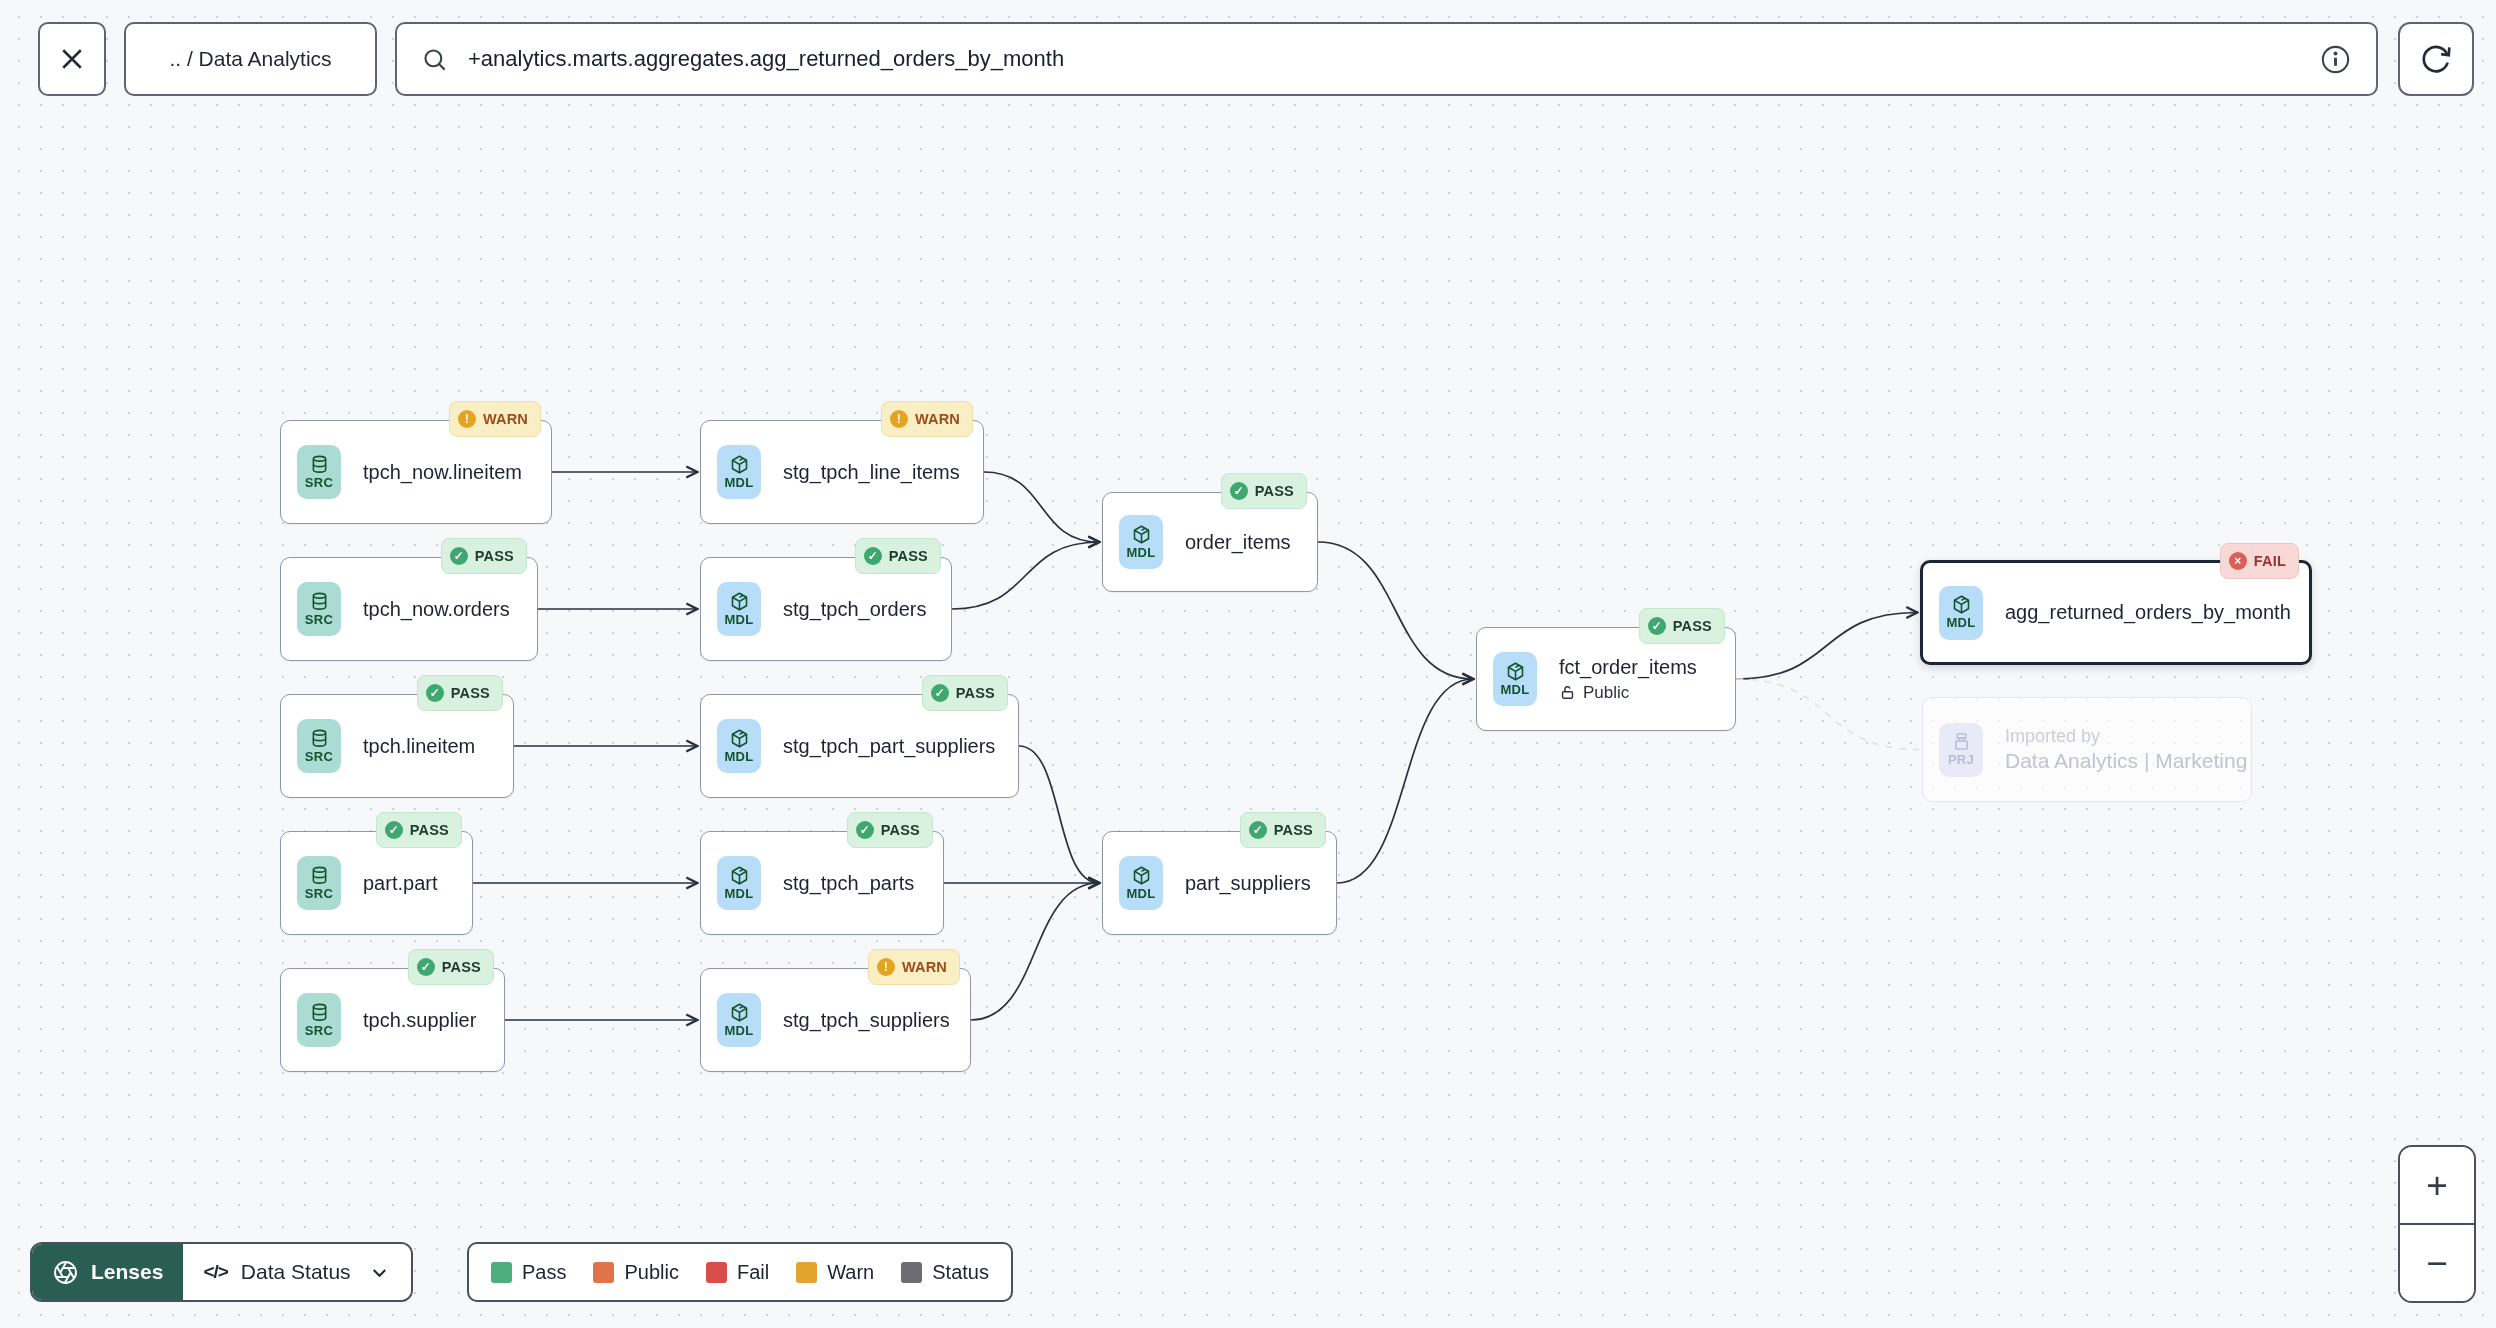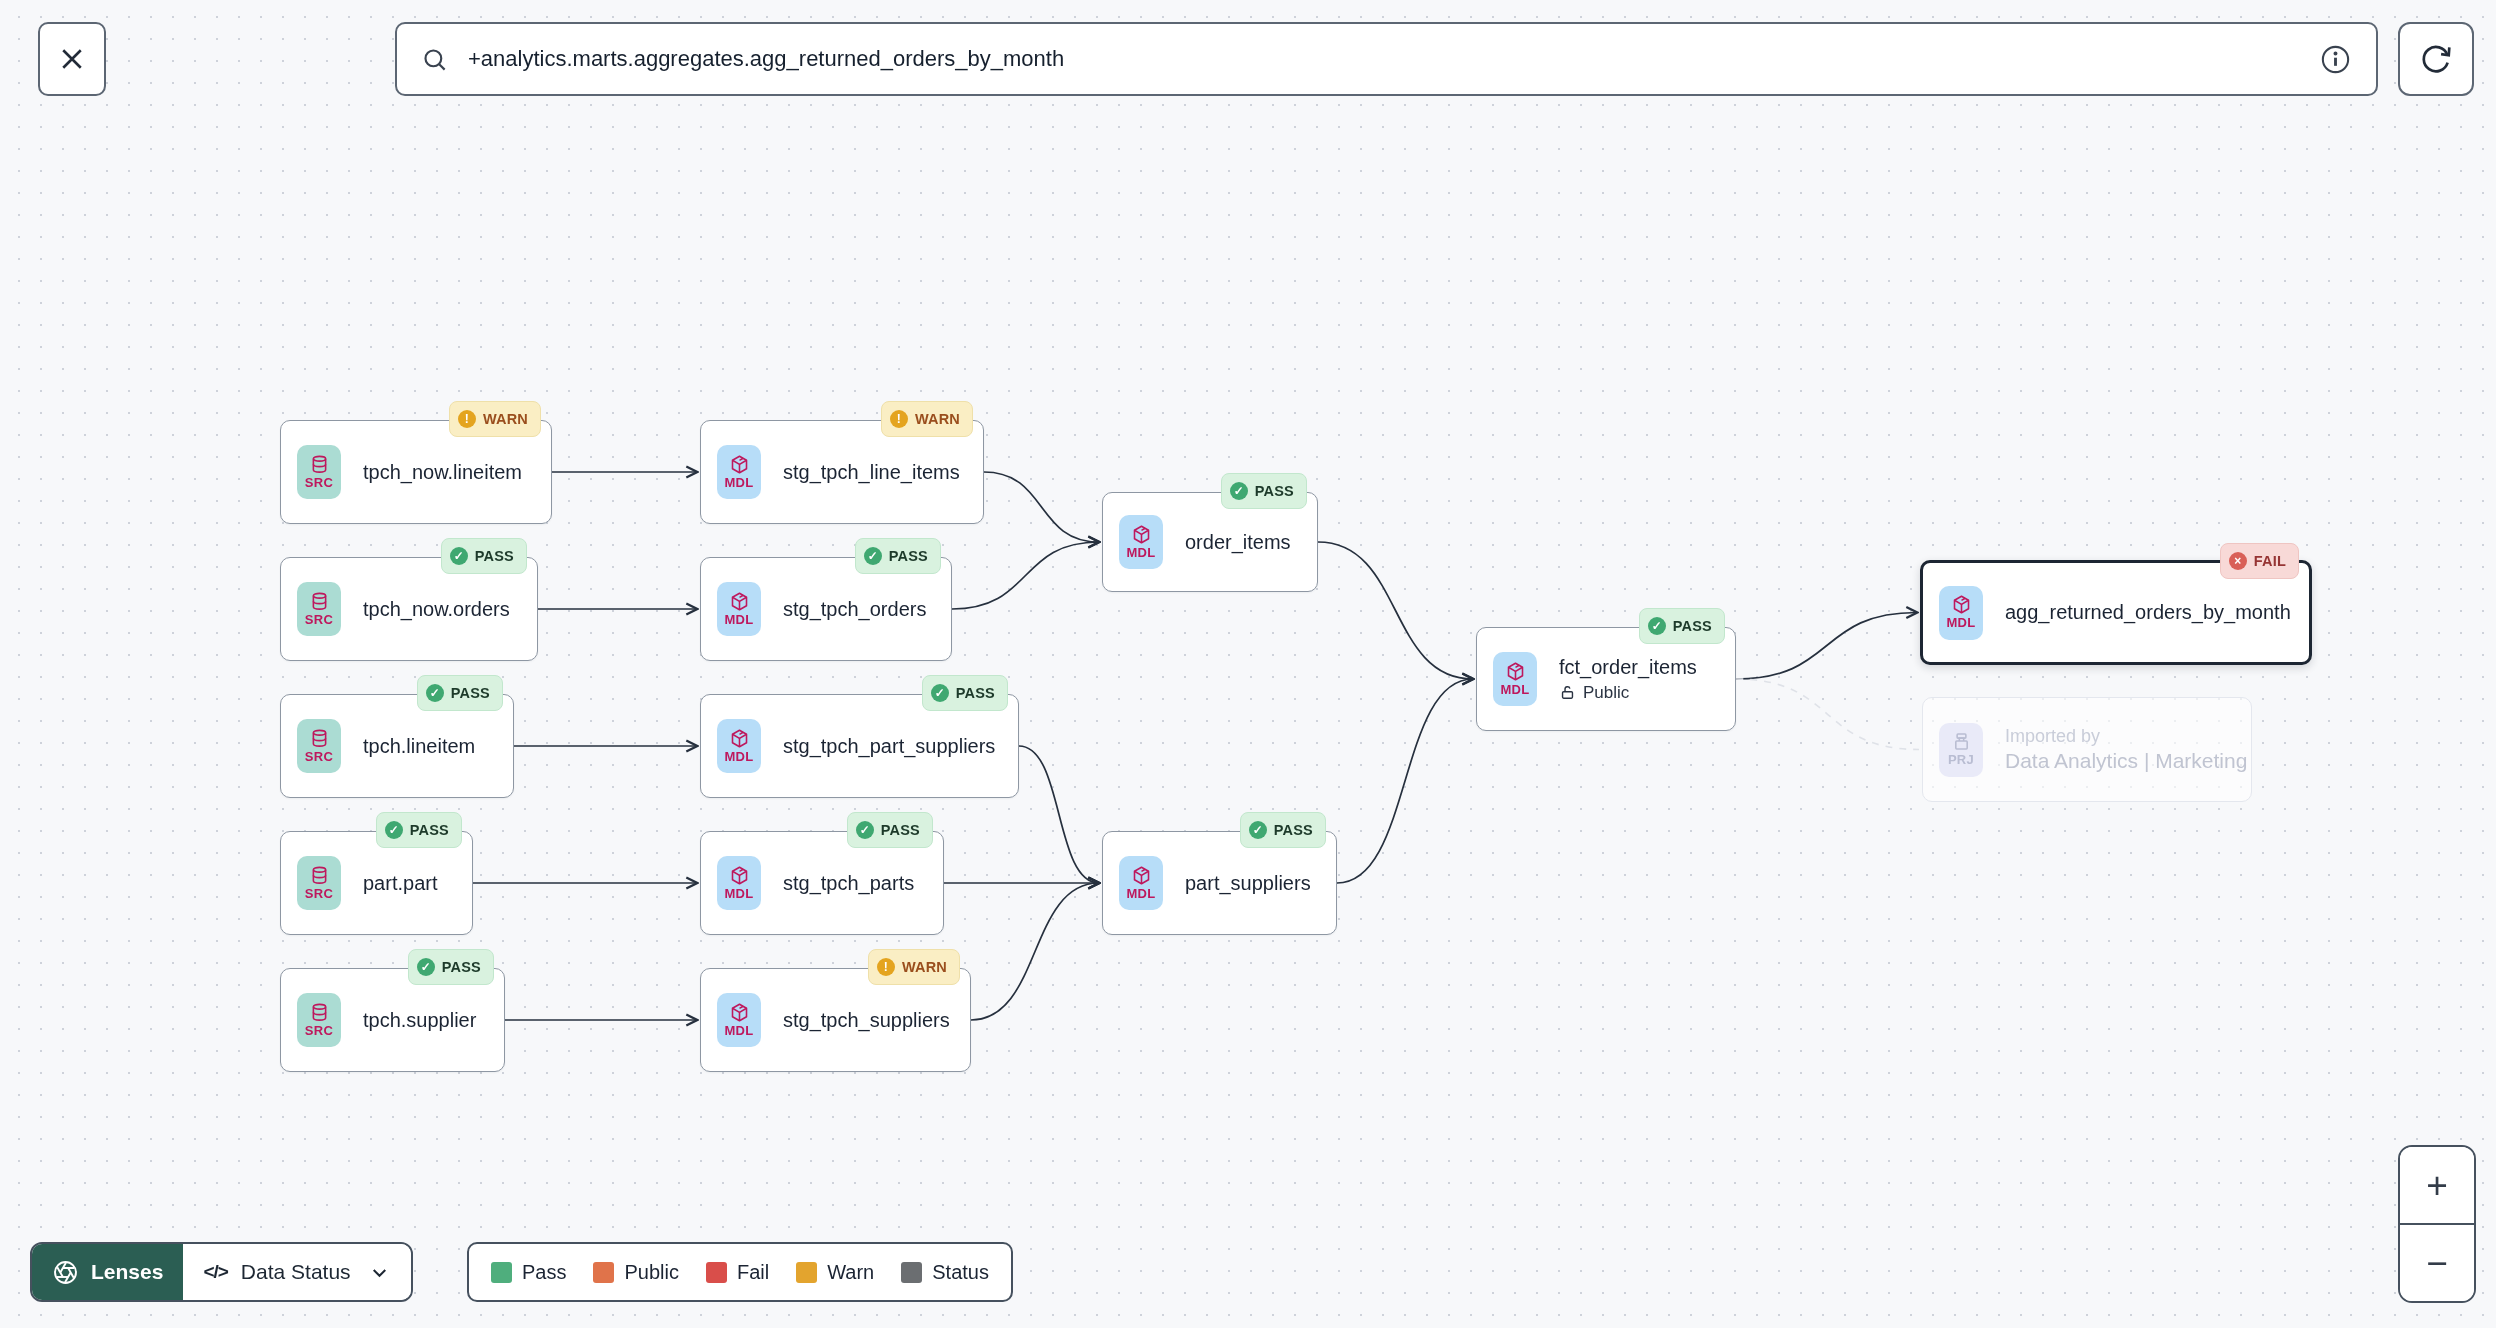--- a/index.html
+++ b/index.html
@@ -14,21 +14,21 @@
   .edge.dashed{stroke:#dfe2e8;stroke-width:1.6px;stroke-dasharray:7 7;}
 
   
   #nodes{position:absolute;left:0;top:0;z-index:2;}
   .node{position:absolute;background:#fff;border:1.5px solid #8e97a3;border-radius:10px;
         display:flex;align-items:center;gap:22px;padding:0 16px;box-sizing:border-box;
         box-shadow:0 1px 2px rgba(25,33,45,.05);cursor:pointer;}
   .node.selected{border:3px solid #1d2633;box-shadow:0 3px 9px rgba(25,33,45,.16);}
   .node.faded{border-color:#e4e7ee;background:rgba(255,255,255,.62);box-shadow:none;}
   .icon-box{width:44px;height:54px;border-radius:10px;display:flex;flex-direction:column;
-            align-items:center;justify-content:center;gap:1px;flex:none;color:#be185d;}
+            align-items:center;justify-content:center;gap:1px;flex:none;color:#14532d;}
   .node.faded .icon-box{color:#b9bdd2;}
   .icon-glyph{display:flex;line-height:0;}
   .icon-caption{font-size:13px;font-weight:700;letter-spacing:.3px;line-height:1.1;}
   .node-textcol{display:flex;flex-direction:column;justify-content:center;}
   .node-sub{font-size:18px;color:#c9cdd9;white-space:nowrap;margin-bottom:2px;}
   .node-title{font-size:20px;font-weight:500;color:#1b2433;white-space:nowrap;text-align:right;}
   .node.faded .node-title{color:#c0c4d1;font-weight:400;font-size:21px;}
   .node-meta{display:flex;align-items:center;gap:7px;font-size:17px;color:#2a3342;margin-top:4px;}
   .badge{position:absolute;top:-20px;right:10px;height:34px;border-radius:8px;
          display:flex;align-items:center;gap:7px;padding:0 12px 0 8px;
@@ -428,20 +428,23 @@
     </span>
   </div>
     </div>
 
   <div class="tb-btn" id="close-btn">
     <span style="display:flex;">
       <svg width="30" height="30" viewBox="0 0 24 24" fill="none" stroke="#222b38" stroke-width="2.1">
           <path d="M5 5l14 14M19 5L5 19"></path>
         </svg>
     </span>
+  </div>
+  <div class="tb-btn" id="breadcrumb">
+    <span>.. / Data Analytics</span>
   </div>
   <div class="tb-btn" id="searchbar">
     <span style="display:flex;">
       <svg width="27" height="27" viewBox="0 0 24 24" fill="none" stroke="#39424f" stroke-width="1.9">
           <circle cx="11" cy="11" r="7"></circle>
           <path d="M16.2 16.2L21 21"></path>
         </svg>
     </span>
     <input id="search-input" readonly="" value="+analytics.marts.aggregates.agg_returned_orders_by_month" style="">
     <span id="info-icon">

